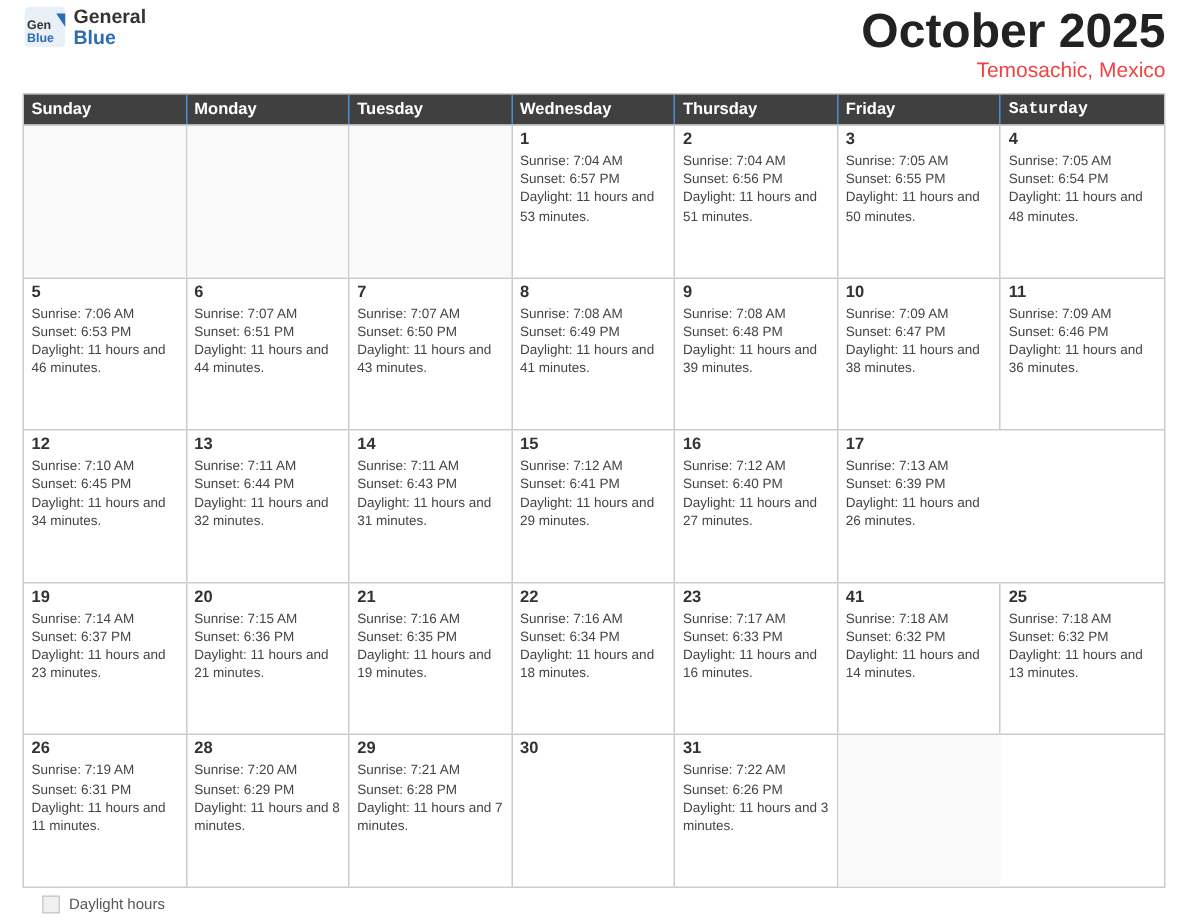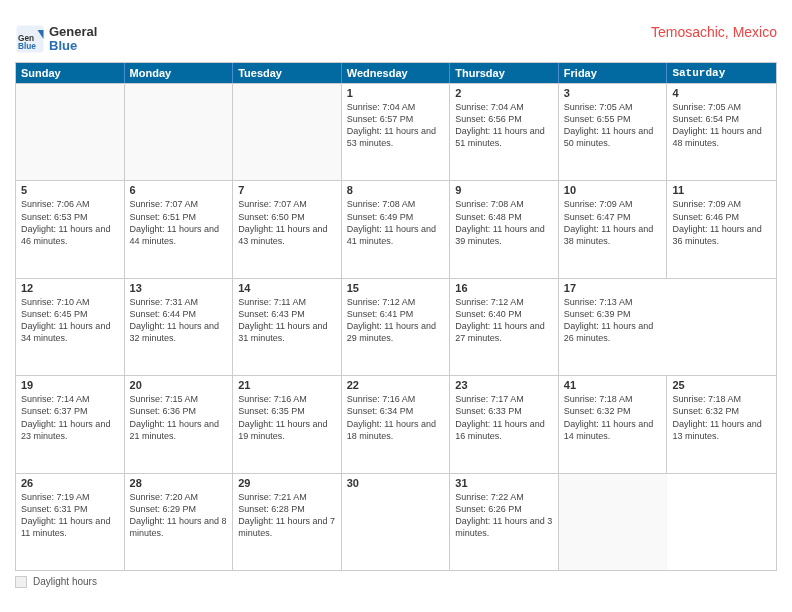--- a/index.html
+++ b/index.html
@@ -6,21 +6,21 @@
     body {
       font-family: Arial, sans-serif;
       background: #fff;
       width: 792px;
       height: 612px;
       overflow: hidden;
     }
     .page {
       width: 792px;
       height: 612px;
-      padding: 24px 15px;
+      padding: 3px 15px;
       display: flex;
       flex-direction: column;
     }
     .header {
       display: flex;
       justify-content: space-between;
       align-items: flex-start;
       margin-bottom: 8px;
     }
     .logo {
@@ -47,21 +47,21 @@
     }
     .calendar {
       flex: 1;
       display: flex;
       flex-direction: column;
       border: 1px solid #ccc;
     }
     .cal-header-row {
       display: grid;
       grid-template-columns: repeat(7, 1fr);
-      background: #0369a1;
+      background: #404040;
     }
     .cal-header-cell {
       color: #fff;
       font-size: 11px;
       font-weight: bold;
       padding: 4px 5px;
       border-right: 1px solid #4a8dd5;
       text-align: left;
     }
     .cal-header-cell:last-child { border-right: none; font-family: Liberation Mono, monospace; }
@@ -92,25 +92,26 @@
       margin-bottom: 2px;
       display: block;
     }
     .day-info {
       font-size: 9px;
       color: #444;
       line-height: 1.35;
     }
     .legend {
       display: flex;
-      align-items: flex-start;
+      align-items: center;
       gap: 6px;
       margin-top: 5px;
       font-size: 10px;
       color: #555;
+      margin-left: 13px;
     }
     .legend-box {
       width: 12px;
       height: 12px;
       background: #f0f0f0;
       border: 1px solid #ccc;
       display: inline-block;
     }
   </style>
 </head>
@@ -124,20 +125,21 @@
         <text x="4" y="22" font-size="11" font-weight="bold" fill="#333" font-family="Arial">Gen</text>
         <text x="4" y="33" font-size="11" font-weight="bold" fill="#2a6db5" font-family="Arial">Blue</text>
         <polygon points="30,8 38,8 38,20" fill="#2a6db5"></polygon>
       </svg>
       <div>
         <div style="font-size:13px; font-weight:bold; color:#333; line-height:1.1;">General</div>
         <div style="font-size:13px; font-weight:bold; color:#2a6db5; line-height:1.1;">Blue</div>
       </div>
     </div>
     <div class="title-block">
+      <div class="month-title">October 2025</div>
       <div class="subtitle">Temosachic, Mexico</div>
     </div>
   </div>
 
   <div class="calendar">
     <div class="cal-header-row">
     <div class="cal-header-cell">Sunday</div>
         <div class="cal-header-cell">Monday</div>
         <div class="cal-header-cell">Tuesday</div>
         <div class="cal-header-cell">Wednesday</div>
@@ -233,21 +235,21 @@
         <div class="cal-week">
           <div class="cal-cell">
             <span class="day-num">12</span>
             <div class="day-info">Sunrise: 7:10 AM
 Sunset: 6:45 PM
 Daylight: 11 hours
 and 34 minutes.</div>
           </div>
           <div class="cal-cell">
             <span class="day-num">13</span>
-            <div class="day-info">Sunrise: 7:31 AM
+            <div class="day-info">Sunrise: 7:11 AM
 Sunset: 6:44 PM
 Daylight: 11 hours
 and 32 minutes.</div>
           </div>
           <div class="cal-cell">
             <span class="day-num">14</span>
             <div class="day-info">Sunrise: 7:11 AM
 Sunset: 6:43 PM
 Daylight: 11 hours
 and 31 minutes.</div>

